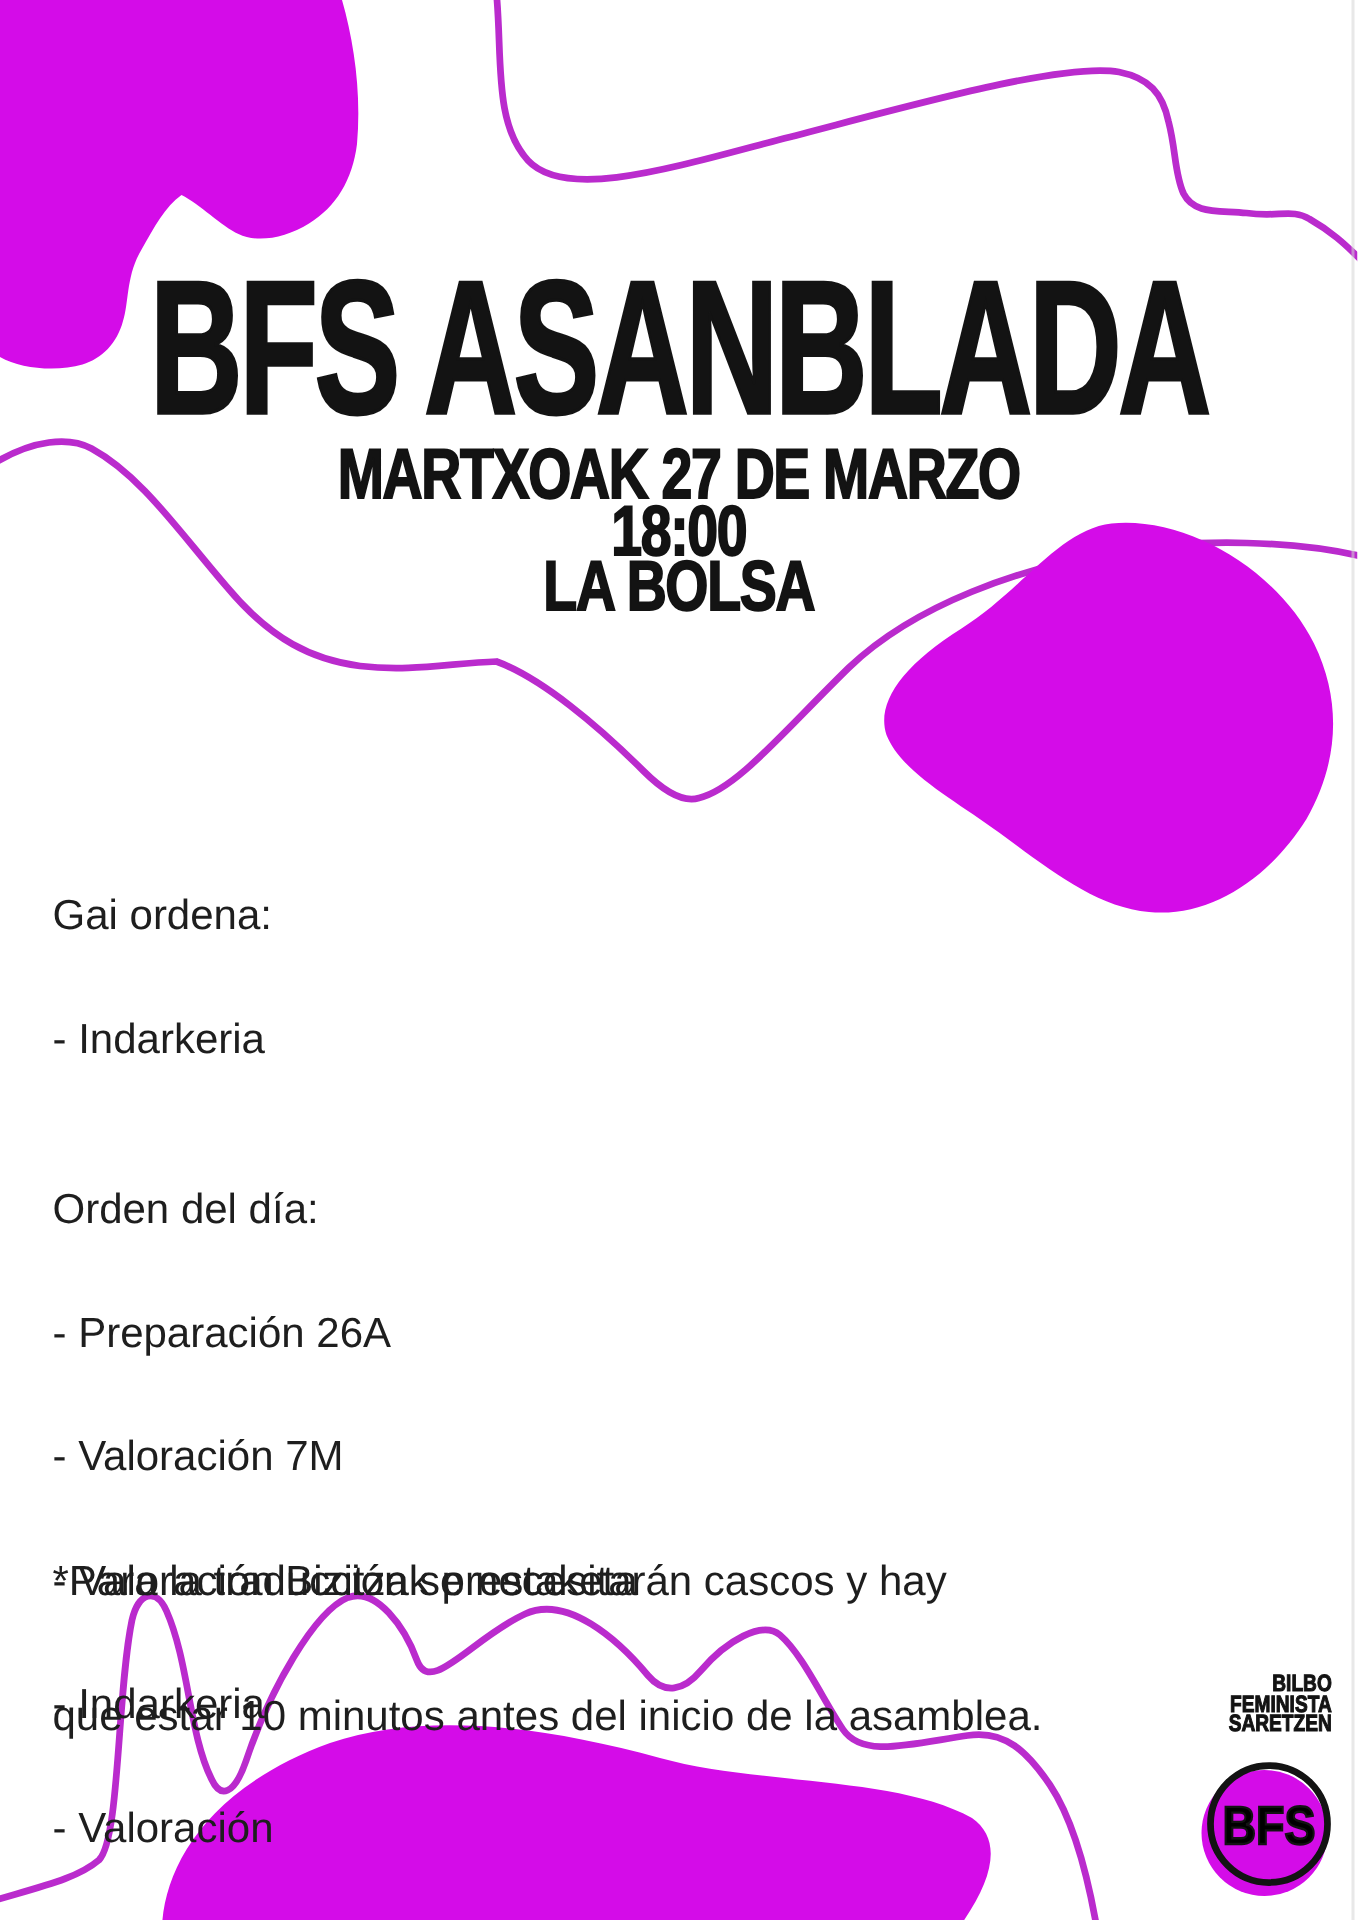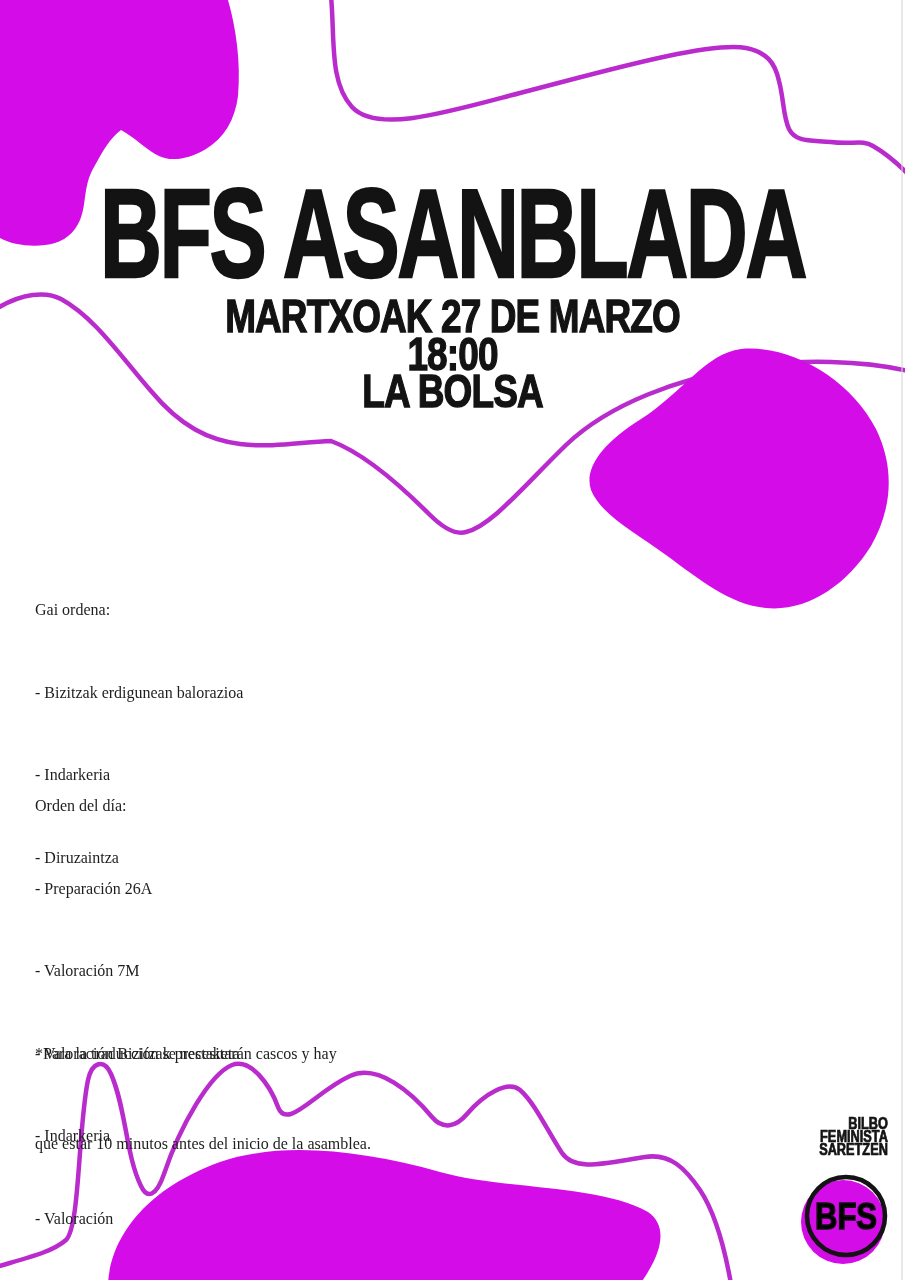--- a/index.html
+++ b/index.html
@@ -30,22 +30,22 @@
     font-size:42px;line-height:40px;letter-spacing:-1px;
     -webkit-text-stroke:1.2px #131313;
     transform:scale(0.88,1.12);transform-origin:50% 50%;
   }
   .sub-date{top:296px;}
   .sub-time{top:334px;}
   .sub-venue{top:371px;}
 
   .mono{
     position:absolute;left:35px;
-    font-family:Liberation Serif, serif;
-    font-size:16px;line-height:27.5px;
+    font-family:Liberation Sans, sans-serif;
+    font-size:28px;line-height:27.5px;
     color:#1e1e1e;white-space:pre;
   }
   .list-eu{top:541px;}
   .list-es{top:737px;}
   .footnote{top:979px;line-height:30px;}
 
   .logo-text{
     position:absolute;right:17px;top:1117px;
     text-align:right;font-weight:bold;color:#131313;
     font-size:15px;line-height:12.6px;letter-spacing:0;
@@ -96,23 +96,21 @@
              C505,1190 598,1184 648,1212 C668,1226 663,1252 640,1284 Z" fill="#d40ce8"></path>
   </svg>
 
   <div class="display title">BFS ASANBLADA</div>
   <div class="display sub sub-date">MARTXOAK 27 DE MARZO</div>
   <div class="display sub sub-time">18:00</div>
   <div class="display sub sub-venue">LA BOLSA</div>
 
   <div class="mono list-eu">
     <div>Gai ordena:</div>
-    <div>- Bizitzak erdigunean balorazioa</div>
     <div>- Indarkeria</div>
-    <div>- Diruzaintza</div>
   </div>
 
   <div class="mono list-es">
     <div>Orden del día:</div>
     <div>- Preparación 26A</div>
     <div>- Valoración 7M</div>
     <div>- Valoración Bizitzak prestaketa</div>
     <div>- Indarkeria</div>
     <div>- Valoración</div>
   </div>

